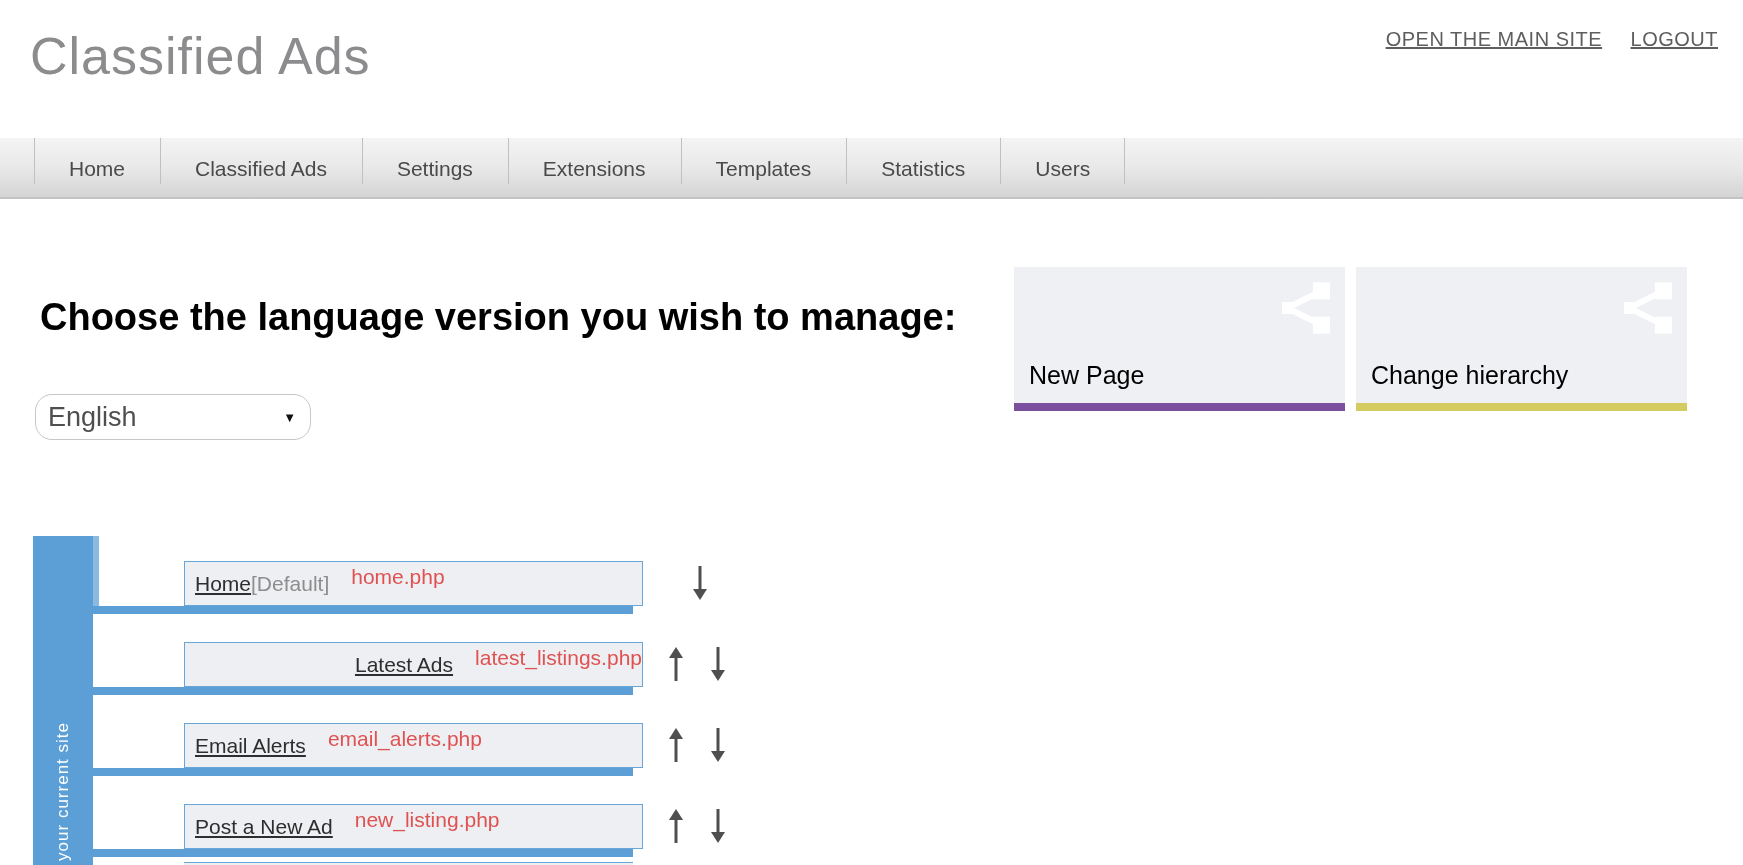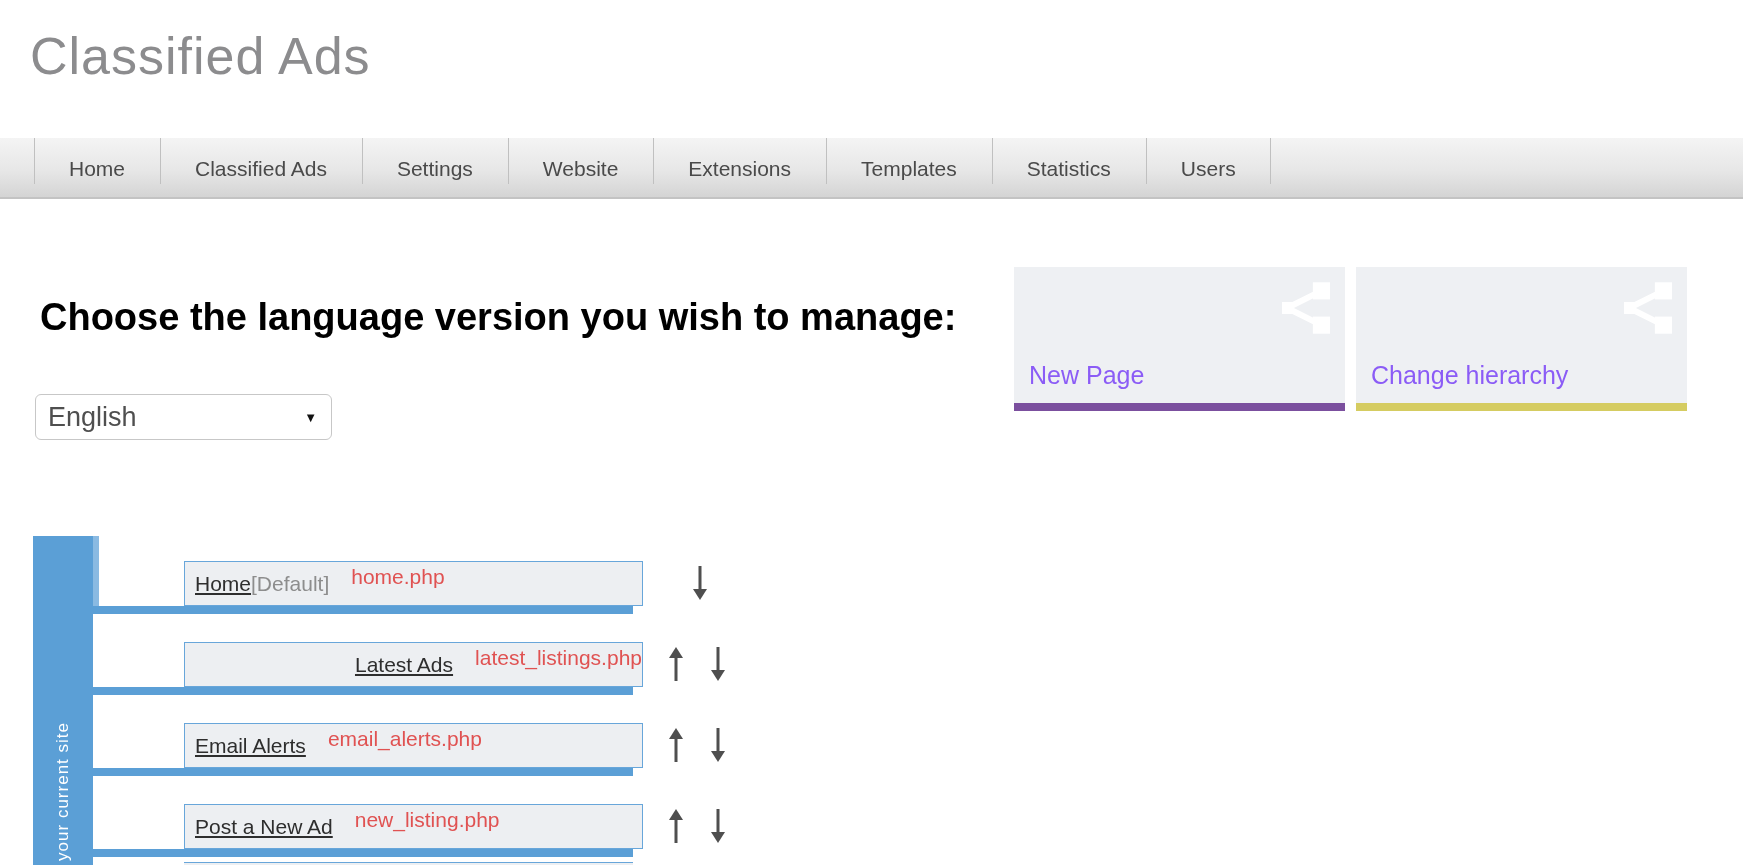--- a/index.html
+++ b/index.html
@@ -33,40 +33,40 @@
   }
   .nav-item:last-child::after{
     content:"";position:absolute;right:0;top:0;width:1px;height:46px;background:#c0c0c0;
   }
   
   .heading{
     position:absolute;left:40px;top:296px;font-size:38px;font-weight:700;color:#000000;
     white-space:nowrap;
   }
   .lang-select{
-    position:absolute;left:35px;top:394px;width:297px;height:46px;box-sizing:border-box;
-    border:1px solid #c7c7c7;border-radius:6px;background:#fff;cursor:pointer;text-align:right;
+    position:absolute;left:35px;top:394px;width:276px;height:46px;box-sizing:border-box;
+    border:1px solid #c7c7c7;border-radius:17px;background:#fff;cursor:pointer;text-align:right;
   }
   .lang-select .value{
     position:absolute;left:12px;top:50%;transform:translateY(-50%);
     font-size:27px;font-weight:300;color:#4f4f4f;
   }
   .lang-select .arrow{
     position:absolute;right:14px;top:50%;transform:translateY(-50%);
     font-size:13px;color:#111;
   }
   
   .card{
     position:absolute;top:267px;width:331px;height:136px;background:#eef0f3;
     border-bottom:8px solid #888;cursor:pointer;
   }
   .card.card-0{left:1014px;}
   .card.card-1{left:1356px;}
   .card .card-label{
-    position:absolute;left:15px;bottom:13px;font-size:25px;font-weight:300;color:#8b5cf6;
+    position:absolute;left:15px;bottom:13px;font-size:25px;font-weight:300;color:#000000;
   }
   .card .card-icon{position:absolute;right:15px;top:15px;width:48px;height:52px;}
   
   .tree-bar{
     position:absolute;left:33px;top:536px;width:60px;height:329px;background:#5b9fd6;
   }
   .tree-bar .bar-label{
     position:absolute;bottom:4px;left:50%;transform:translateX(-50%) rotate(180deg);
     writing-mode:vertical-rl;font-size:17px;color:#ffffff;letter-spacing:1px;white-space:nowrap;
   }
@@ -95,26 +95,29 @@
   .move-btn{
     position:absolute;width:14px;height:34px;cursor:pointer;
   }
 </style>
 </head>
 <body>
 
 <div id="page">
 
   <div class="logo">Classified Ads</div>
+  <div class="top-links">
+    <span class="top-link">OPEN THE MAIN SITE</span>
+    <span class="top-link">LOGOUT</span>
+  </div>
 
   <div class="nav">
       <div class="nav-item">Home</div>
       <div class="nav-item">Classified Ads</div>
       <div class="nav-item">Settings</div>
-      <div class="nav-item">Website</div>
       <div class="nav-item">Extensions</div>
       <div class="nav-item">Templates</div>
       <div class="nav-item">Statistics</div>
       <div class="nav-item">Users</div>
     </div>
 
   <div class="heading">Choose the language version you wish to manage:</div>
 
   <div class="lang-select">
     <span class="value">English</span>

